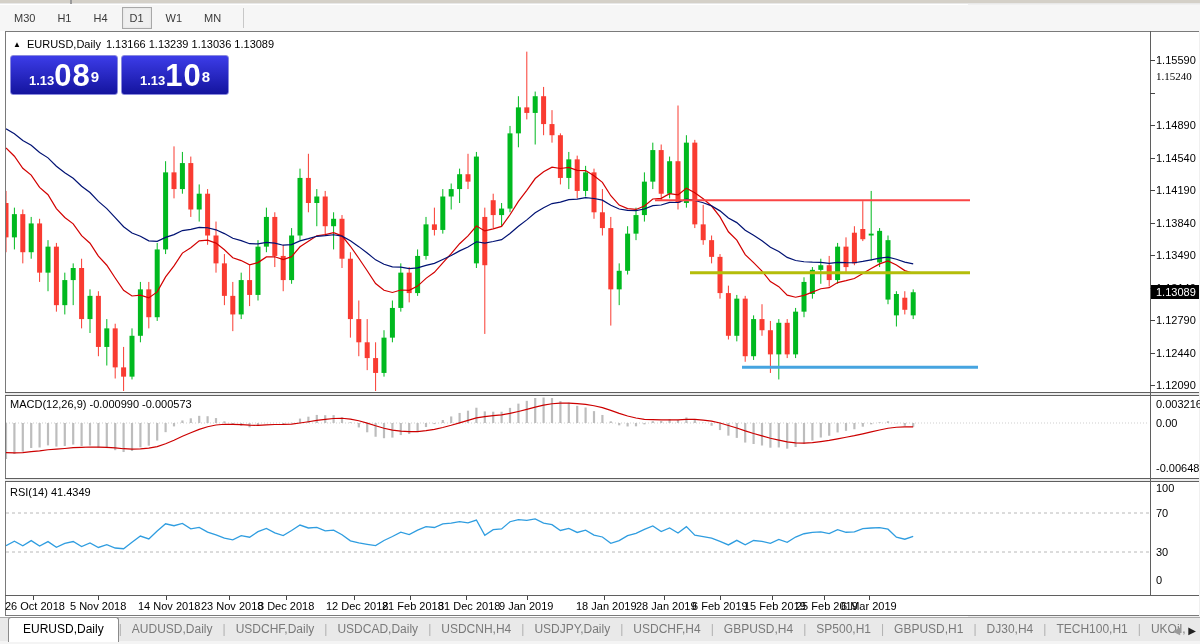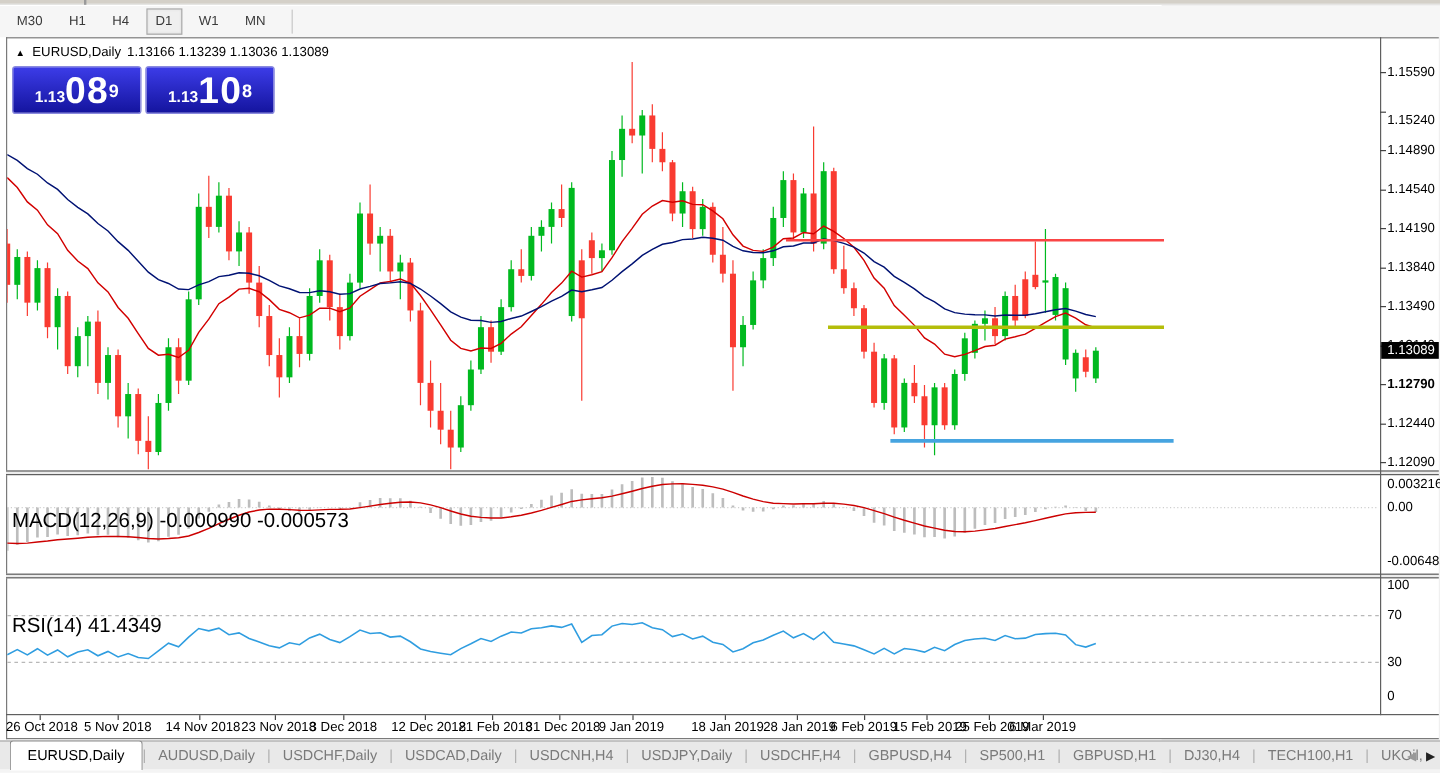--- a/index.html
+++ b/index.html
@@ -41,21 +41,21 @@
   .quote-box { width:108px; height:40px; background:linear-gradient(180deg,#3c3ce8,#14149e); border:1px solid #8a8ade; border-radius:3px; color:#fff; display:flex; align-items:flex-end; justify-content:center; padding-bottom:3px; cursor:pointer; }
   .quote-box + .quote-box { margin-left:3px; }
   .q-big-figure { font-size:13px; font-weight:bold; line-height:20px; }
   .q-pips { font-size:31px; font-weight:bold; line-height:31px; letter-spacing:1px; }
   .q-pipette { font-size:15px; font-weight:bold; line-height:30px; align-self:flex-start; margin-top:6px; }
 
   
   .y-tick-label { position:absolute; left:1156px; font-size:11px; color:#000; z-index:8; }
   .y-tick-dash { position:absolute; left:1150px; width:5px; height:1px; background:#444; z-index:8; }
   #price-badge { position:absolute; left:1151px; width:48px; height:14px; background:#000; color:#fff; font-size:11px; line-height:14px; padding-left:5px; z-index:9; }
-  .ind-label { position:absolute; left:10px; font-size:17px; color:#000; z-index:8;margin-top:26px; }
+  .ind-label { position:absolute; left:10px; font-size:11px; color:#000; z-index:8; }
   .date-label { position:absolute; top:600px; font-size:11px; color:#000; z-index:8; white-space:nowrap; }
   .date-tick { position:absolute; top:596px; width:1px; height:4px; background:#444; z-index:8; }
 
   
   #tab-bar { position:absolute; left:0; top:617px; width:1200px; height:24px; background:#e9e9e9; border-top:1px solid #aaa; display:flex; align-items:flex-end; padding-left:8px; z-index:12; }
   .chart-tab { font-size:12px; color:#7a7a7a; padding:4px 10px 5px 10px; white-space:nowrap; cursor:pointer; }
   .chart-tab.active { background:#fff; color:#000; border:1px solid #8a8a8a; border-bottom:none; border-radius:3px 3px 0 0; padding:4px 14px 6px 14px; margin-bottom:-1px; }
   .tab-sep { color:#b0b0b0; font-size:12px; padding-bottom:5px; }
   #tab-scroll { position:absolute; right:4px; bottom:5px; display:flex; gap:8px; }
   #tab-scroll span { font-size:10px; cursor:pointer; }
@@ -501,35 +501,35 @@
       <div class="chart-tab">UKOil,</div>
       <span id="tab-scroll">
       <span id="tab-left-arrow">◀</span>
       <span id="tab-right-arrow">▶</span>
     </span>
   </div>
   <div id="bottom-strip"></div>
 <div class="y-tick-dash" style="top: 60px;"></div>
     <div class="y-tick-label" style="top: 54px;">1.15590</div>
     <div class="y-tick-dash" style="top: 92.501px;"></div>
-    <div class="y-tick-label" style="top: 94px;">1.15240</div>
+    <div class="y-tick-label" style="top: 70px; font-family: Liberation Serif, serif;">1.15240</div>
     <div class="y-tick-dash" style="top: 125.002px;"></div>
     <div class="y-tick-label" style="top: 119.002px;">1.14890</div>
     <div class="y-tick-dash" style="top: 157.503px;"></div>
     <div class="y-tick-label" style="top: 151.503px;">1.14540</div>
     <div class="y-tick-dash" style="top: 190.004px;"></div>
     <div class="y-tick-label" style="top: 184.004px;">1.14190</div>
     <div class="y-tick-dash" style="top: 222.505px;"></div>
     <div class="y-tick-label" style="top: 216.505px;">1.13840</div>
     <div class="y-tick-dash" style="top: 255.006px;"></div>
     <div class="y-tick-label" style="top: 249.006px;">1.13490</div>
     <div class="y-tick-dash" style="top: 287.507px;"></div>
     <div class="y-tick-label" style="top: 281.507px;">1.13140</div>
     <div class="y-tick-dash" style="top: 320.008px;"></div>
-    <div class="y-tick-label" style="top: 314.008px; font-weight: bold;">1.12790</div>
+    <div class="y-tick-label" style="top: 314.008px;">1.12790</div>
     <div class="y-tick-dash" style="top: 352.509px;"></div>
     <div class="y-tick-label" style="top: 346.509px;">1.12440</div>
     <div class="y-tick-dash" style="top: 385.01px;"></div>
     <div class="y-tick-label" style="top: 379.01px;">1.12090</div>
     <div class="y-tick-label" style="top: 398px;">0.003216</div>
     <div class="y-tick-label" style="top: 417px;">0.00</div>
     <div class="y-tick-label" style="top: 462px;">-0.006485</div>
     <div class="y-tick-label" style="top: 482px;">100</div>
     <div class="y-tick-label" style="top: 507px;">70</div>
     <div class="y-tick-label" style="top: 546px;">30</div>

